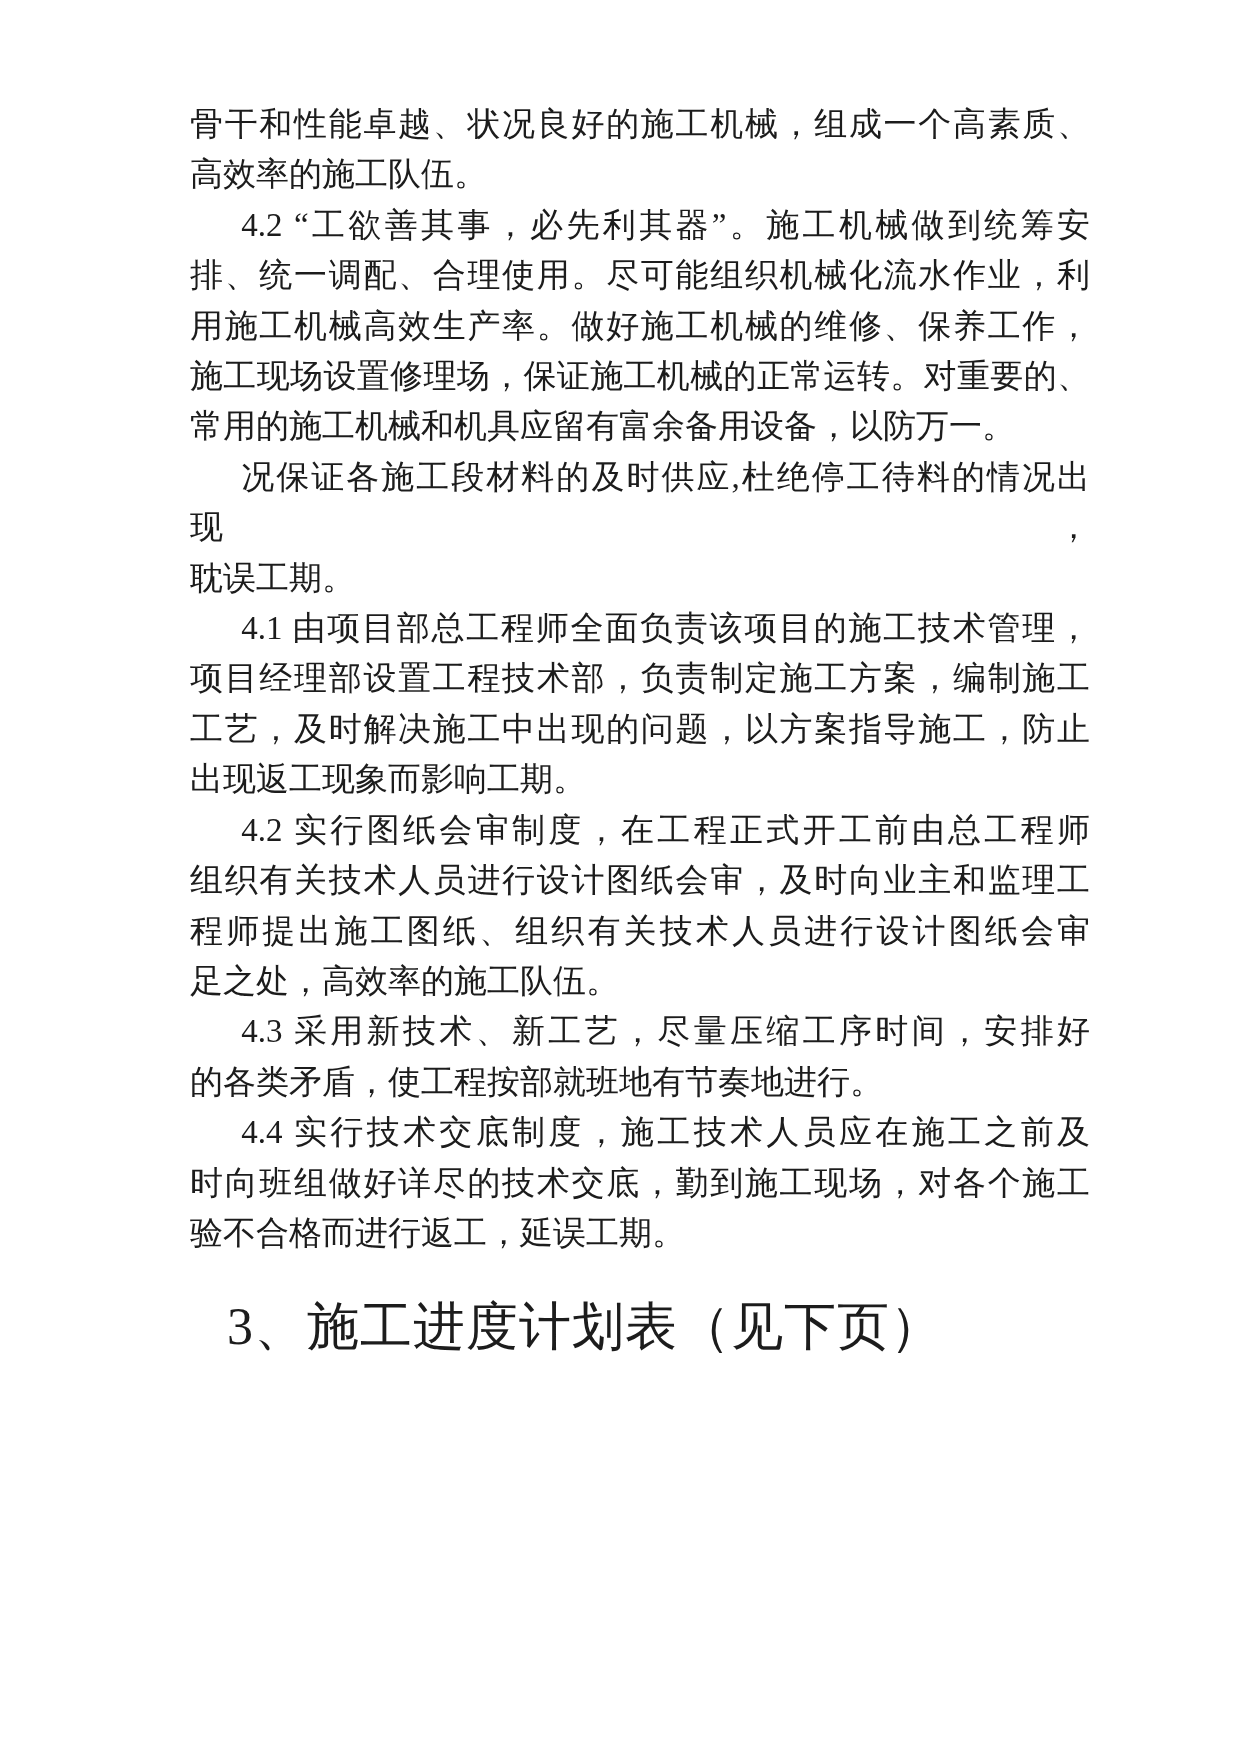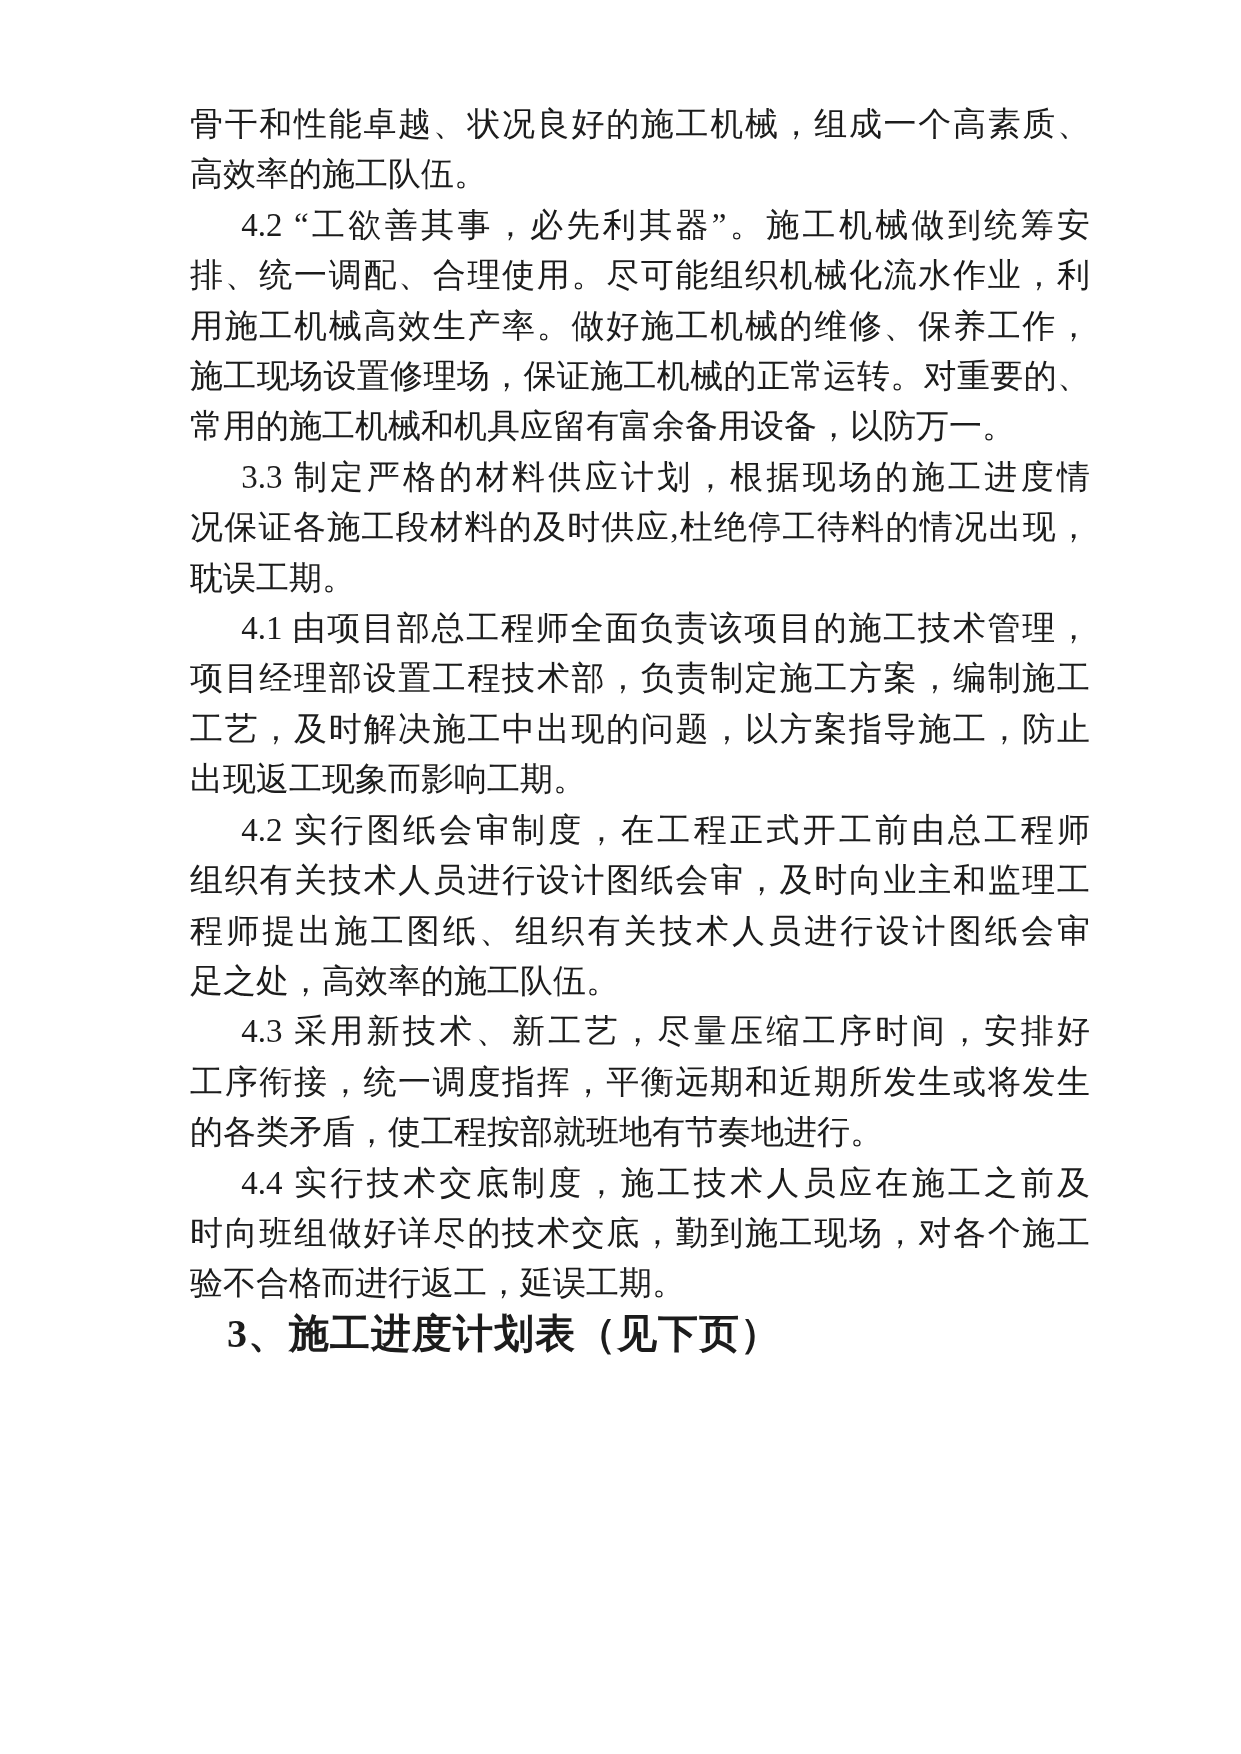--- a/index.html
+++ b/index.html
@@ -42,63 +42,62 @@
   .line.last {
     text-align-last: left;
   }
   .para.indent > .line:first-child {
     text-indent: 1.55em;
   }
   .para.heading {
     padding-left: 37px;
   }
   .para.heading .line {
-    font-weight: bold;
-    font-size: 40px;
+    font-weight: normal;
+    font-size: 52px;
     letter-spacing: 1px;
     text-align-last: left;
     text-indent: 0 !important;
+    margin-top: 44px;
   }
 </style>
 </head>
 <body>
 
 <div class="page">
   <div class="content">
       <div class="para body">
         <div class="line">骨干和性能卓越、状况良好的施工机械，组成一个高素质、</div>
         <div class="line last">高效率的施工队伍。</div>
       </div>
       <div class="para body indent">
         <div class="line">4.2 “工欲善其事，必先利其器”。施工机械做到统筹安</div>
         <div class="line">排、统一调配、合理使用。尽可能组织机械化流水作业，利</div>
         <div class="line">用施工机械高效生产率。做好施工机械的维修、保养工作，</div>
         <div class="line">施工现场设置修理场，保证施工机械的正常运转。对重要的、</div>
         <div class="line last">常用的施工机械和机具应留有富余备用设备，以防万一。</div>
       </div>
       <div class="para body indent">
-        <div class="line">3.3 制定严格的材料供应计划，根据现场的施工进度情</div>
         <div class="line">况保证各施工段材料的及时供应,杜绝停工待料的情况出现，</div>
         <div class="line last">耽误工期。</div>
       </div>
       <div class="para body indent">
         <div class="line">4.1 由项目部总工程师全面负责该项目的施工技术管理，</div>
         <div class="line">项目经理部设置工程技术部，负责制定施工方案，编制施工</div>
         <div class="line">工艺，及时解决施工中出现的问题，以方案指导施工，防止</div>
         <div class="line last">出现返工现象而影响工期。</div>
       </div>
       <div class="para body indent">
         <div class="line">4.2 实行图纸会审制度，在工程正式开工前由总工程师</div>
         <div class="line">组织有关技术人员进行设计图纸会审，及时向业主和监理工</div>
         <div class="line">程师提出施工图纸、组织有关技术人员进行设计图纸会审</div>
         <div class="line last">足之处，高效率的施工队伍。</div>
       </div>
       <div class="para body indent">
         <div class="line">4.3 采用新技术、新工艺，尽量压缩工序时间，安排好</div>
-        <div class="line">工序衔接，统一调度指挥，平衡远期和近期所发生或将发生</div>
         <div class="line last">的各类矛盾，使工程按部就班地有节奏地进行。</div>
       </div>
       <div class="para body indent">
         <div class="line">4.4 实行技术交底制度，施工技术人员应在施工之前及</div>
         <div class="line">时向班组做好详尽的技术交底，勤到施工现场，对各个施工</div>
         <div class="line last">验不合格而进行返工，延误工期。</div>
       </div>
       <div class="para heading indent">
         <div class="line last">3、施工进度计划表（见下页）</div>
       </div>

